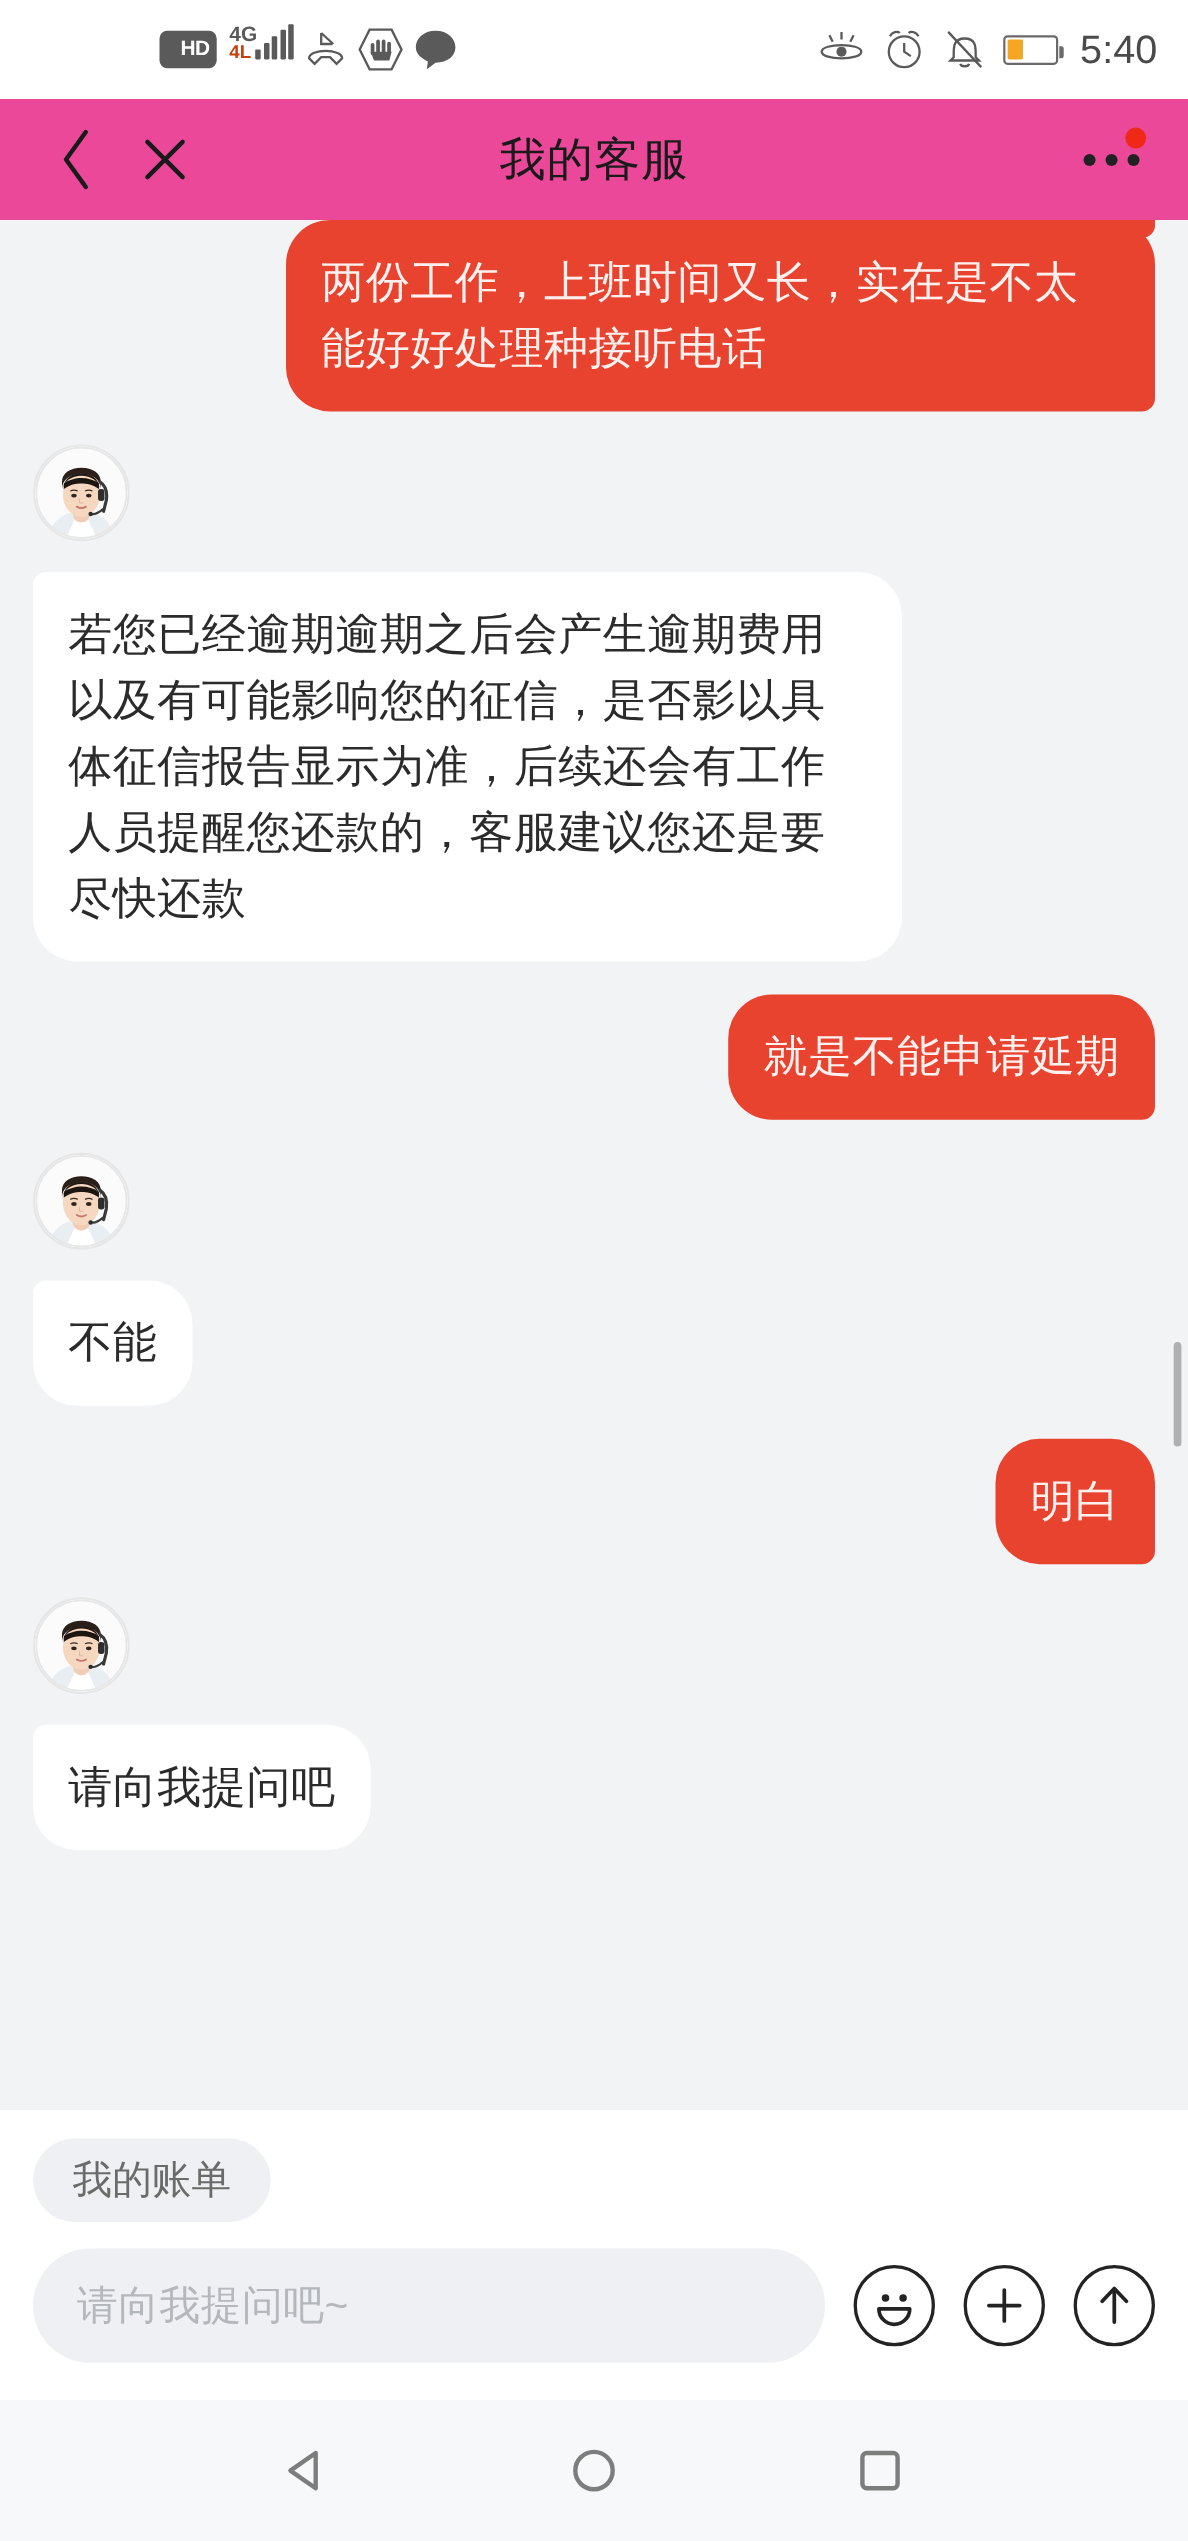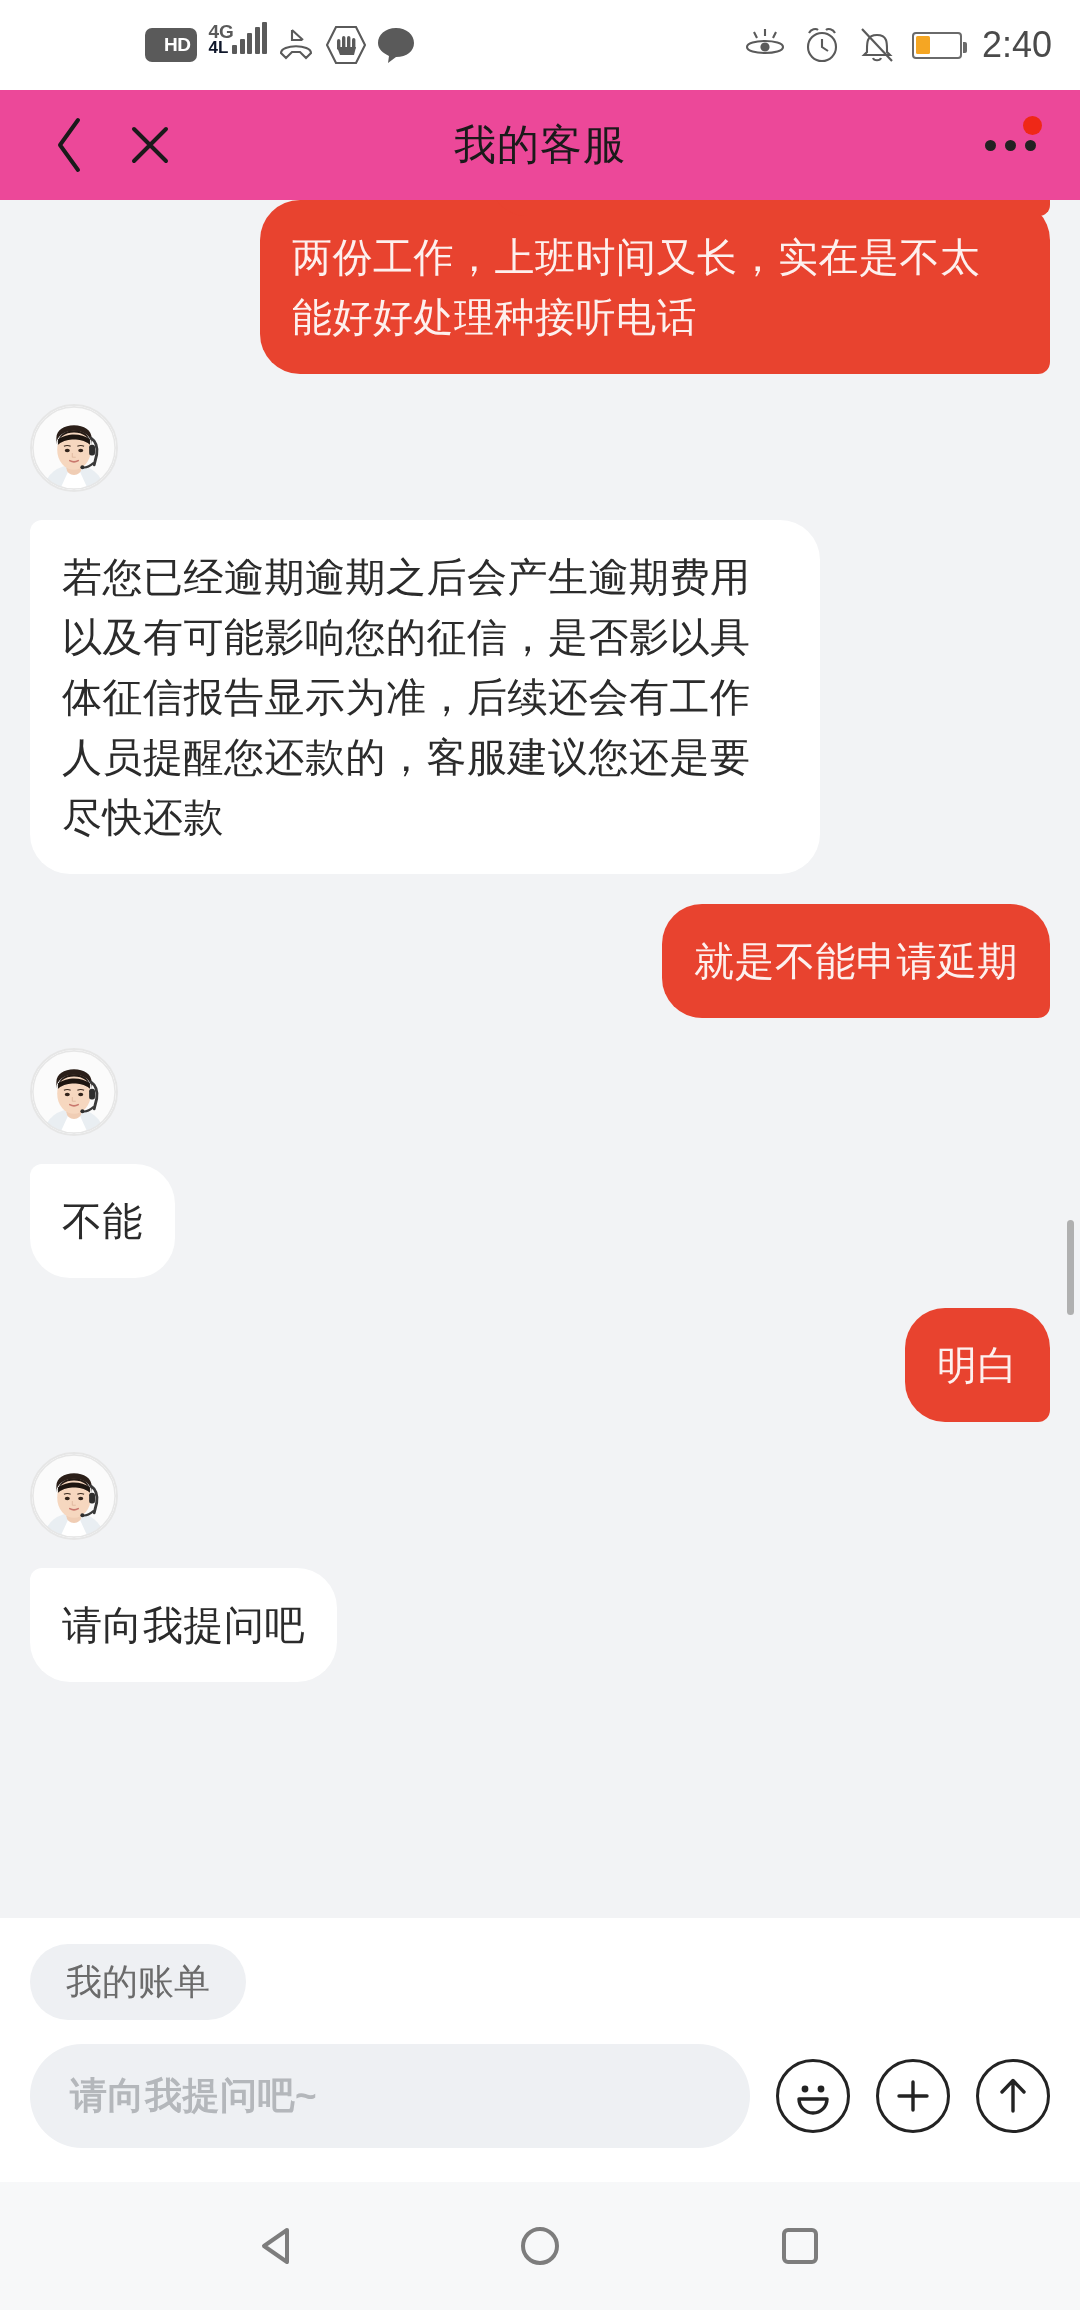--- a/index.html
+++ b/index.html
@@ -22,21 +22,21 @@
   .sb-left { display:flex; align-items:center; gap:9px; padding-left:145px; }
   .sb-right { display:flex; align-items:center; gap:16px; }
   .hd-badge {
     background:#5a5a5a; color:#fff; border-radius:7px;
     font-size:19px; font-weight:bold; padding:3px 7px 4px 19px;
     letter-spacing:-0.5px; line-height:1; height:34px;
     display:flex; align-items:center;
   }
   .sig-wrap { display:flex; flex-direction:column; align-items:flex-start; position:relative; height:42px; justify-content:flex-start;}
   .sig-label { font-size:19px; color:#5a5a5a; font-weight:bold; line-height:1; position:absolute; top:-2px; left:2px;}
-  .sig-label.second { top:15px; color:#0f172a; font-size:17px;}
+  .sig-label.second { top:15px; color:#c2410c; font-size:17px;}
   .bars { display:flex; align-items:flex-end; gap:2.5px; height:30px; margin-left:26px;}
   .bars i { width:5px; background:#5a5a5a; display:block; border-radius:1px;}
   .bars i:nth-child(1){height:9px;}
   .bars i:nth-child(2){height:15px;}
   .bars i:nth-child(3){height:21px;}
   .bars i:nth-child(4){height:27px;}
   .bars i:nth-child(5){height:32px;}
   .ic { fill:none; stroke:#5a5a5a; stroke-width:2.1; }
   .ic-f { fill:#5a5a5a; }
   .clock-txt { font-size:36px; color:#4a4a4a; letter-spacing:0px; margin-left:4px;}
@@ -122,21 +122,21 @@
   .chip {
     background:#eef0f3; color:#6b6b6b;
     border-radius:44px; padding:20px 36px;
     font-size:36px; line-height:1; cursor:pointer;
   }
 
   
   .inputbar {
     flex:0 0 auto; background:#ffffff;
     padding:14px 30px 34px 30px;
-    display:flex; align-items:center; gap:26px;font-weight:bold;
+    display:flex; align-items:center; gap:26px;
   }
   .input-field {
     flex:1 1 auto; background:#eef0f3; border-radius:52px;
     height:104px; display:flex; align-items:center;
     padding:0 40px; cursor:text;
   }
   .input-placeholder { color:#b4b7bb; font-size:37px; letter-spacing:0.5px; }
   .circle-btn {
     width:74px; height:74px; border:3px solid #232323; border-radius:50%;
     flex:0 0 74px; display:flex; align-items:center; justify-content:center;
@@ -213,21 +213,21 @@
       <svg width="38" height="40" viewBox="0 0 38 40">
         <path class="ic" d="M9 27 C9 19 8 10 19 10 C30 10 29 19 29 27 L32 30 L6 30 Z" stroke-width="2.6"></path>
         <path class="ic" d="M15 33 C16 36, 22 36, 23 33" stroke-width="2.6"></path>
         <path class="ic" d="M4 4 L34 36" stroke-width="2.8"></path>
       </svg>
 
       <div class="battery">
         <div class="battery-fill"></div>
       </div>
 
-      <div class="clock-txt">2:40</div>
+      <div class="clock-txt">5:40</div>
     </div>
   </div>
 
   <div class="header">
     <div class="hdr-back">
       <svg width="36" height="60" viewBox="0 0 36 60">
         <path d="M26 5 L8 30 L26 55" fill="none" stroke="#1a1a1a" stroke-width="4" stroke-linecap="round" stroke-linejoin="round"></path>
       </svg>
     </div>
     <div class="hdr-close">

